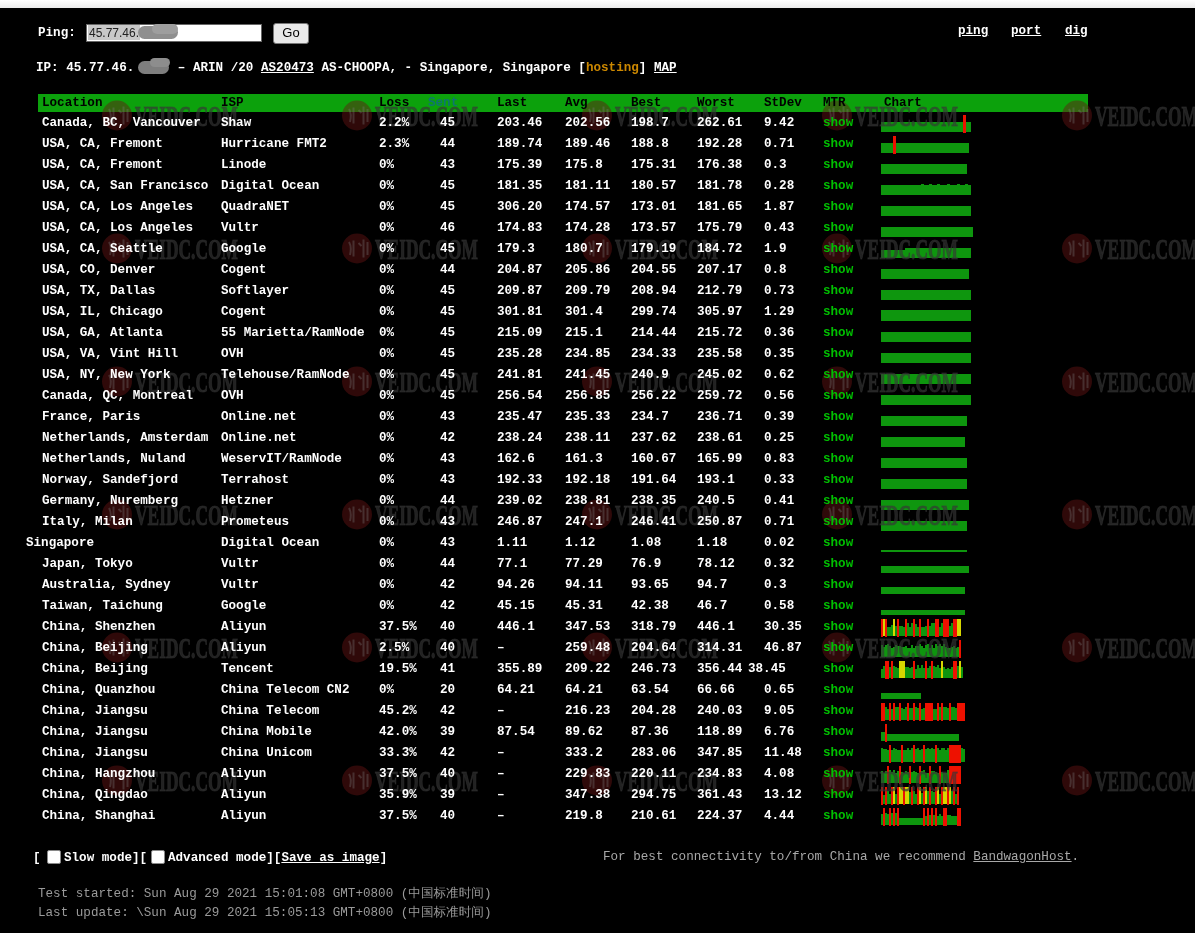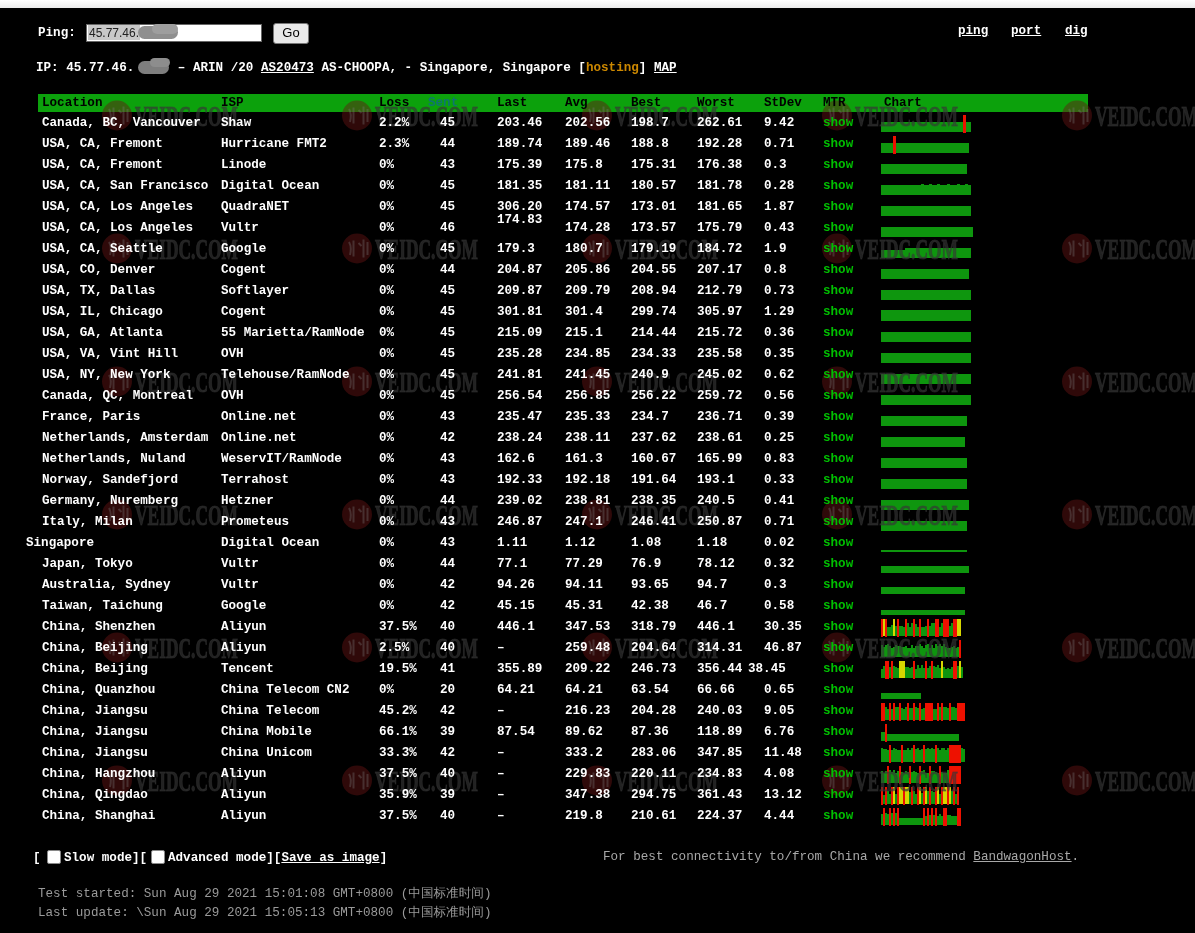--- a/index.html
+++ b/index.html
@@ -81,21 +81,21 @@
 <div class="a" style="left:497px;top:200px">306.20</div>
 <div class="a" style="left:565px;top:200px">174.57</div>
 <div class="a" style="left:631px;top:200px">173.01</div>
 <div class="a" style="left:697px;top:200px">181.65</div>
 <div class="a" style="left:764px;top:200px">1.87</div>
 <div class="a g" style="left:823px;top:200px">show</div>
 <div class="a" style="left:42px;top:221px">USA, CA, Los Angeles</div>
 <div class="a" style="left:221px;top:221px">Vultr</div>
 <div class="a" style="left:379px;top:221px">0%</div>
 <div class="a" style="left:440px;top:221px">46</div>
-<div class="a" style="left:497px;top:213px">174.83</div>
+<div class="a" style="left:497px;top:221px">174.83</div>
 <div class="a" style="left:565px;top:221px">174.28</div>
 <div class="a" style="left:631px;top:221px">173.57</div>
 <div class="a" style="left:697px;top:221px">175.79</div>
 <div class="a" style="left:764px;top:221px">0.43</div>
 <div class="a g" style="left:823px;top:221px">show</div>
 <div class="a" style="left:42px;top:242px">USA, CA, Seattle</div>
 <div class="a" style="left:221px;top:242px">Google</div>
 <div class="a" style="left:379px;top:242px">0%</div>
 <div class="a" style="left:440px;top:242px">45</div>
 <div class="a" style="left:497px;top:242px">179.3</div>
@@ -319,21 +319,21 @@
 <div class="a" style="left:379px;top:704px">45.2%</div>
 <div class="a" style="left:440px;top:704px">42</div>
 <div class="a" style="left:497px;top:704px">–</div>
 <div class="a" style="left:565px;top:704px">216.23</div>
 <div class="a" style="left:631px;top:704px">204.28</div>
 <div class="a" style="left:697px;top:704px">240.03</div>
 <div class="a" style="left:764px;top:704px">9.05</div>
 <div class="a g" style="left:823px;top:704px">show</div>
 <div class="a" style="left:42px;top:725px">China, Jiangsu</div>
 <div class="a" style="left:221px;top:725px">China Mobile</div>
-<div class="a" style="left:379px;top:725px">66.1%</div>
+<div class="a" style="left:379px;top:725px">42.0%</div>
 <div class="a" style="left:440px;top:725px">39</div>
 <div class="a" style="left:497px;top:725px">87.54</div>
 <div class="a" style="left:565px;top:725px">89.62</div>
 <div class="a" style="left:631px;top:725px">87.36</div>
 <div class="a" style="left:697px;top:725px">118.89</div>
 <div class="a" style="left:764px;top:725px">6.76</div>
 <div class="a g" style="left:823px;top:725px">show</div>
 <div class="a" style="left:42px;top:746px">China, Jiangsu</div>
 <div class="a" style="left:221px;top:746px">China Unicom</div>
 <div class="a" style="left:379px;top:746px">33.3%</div>

